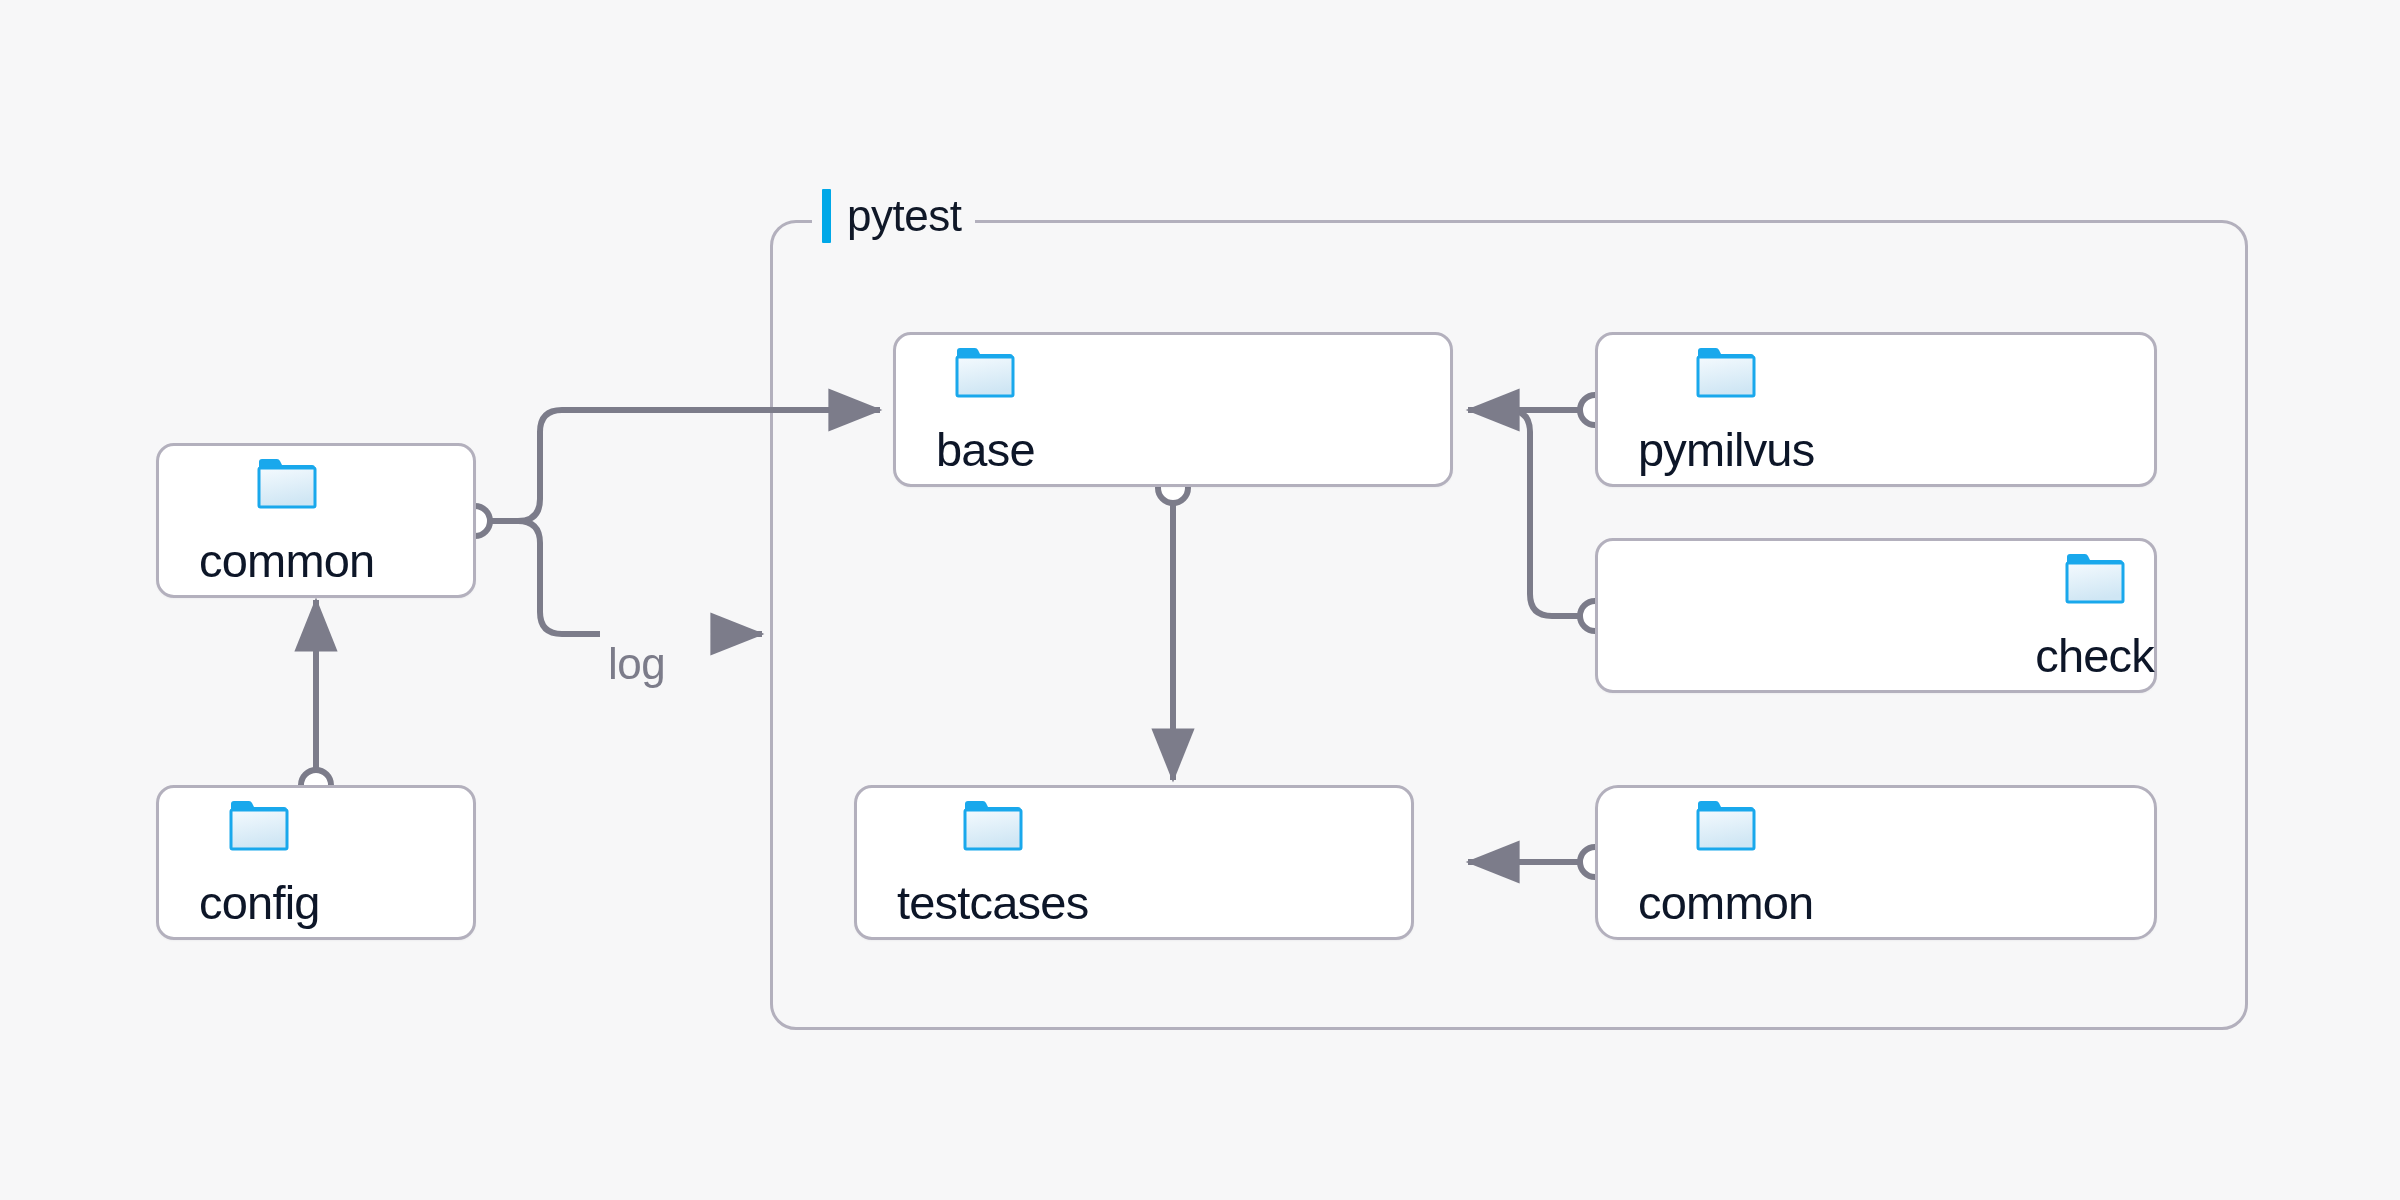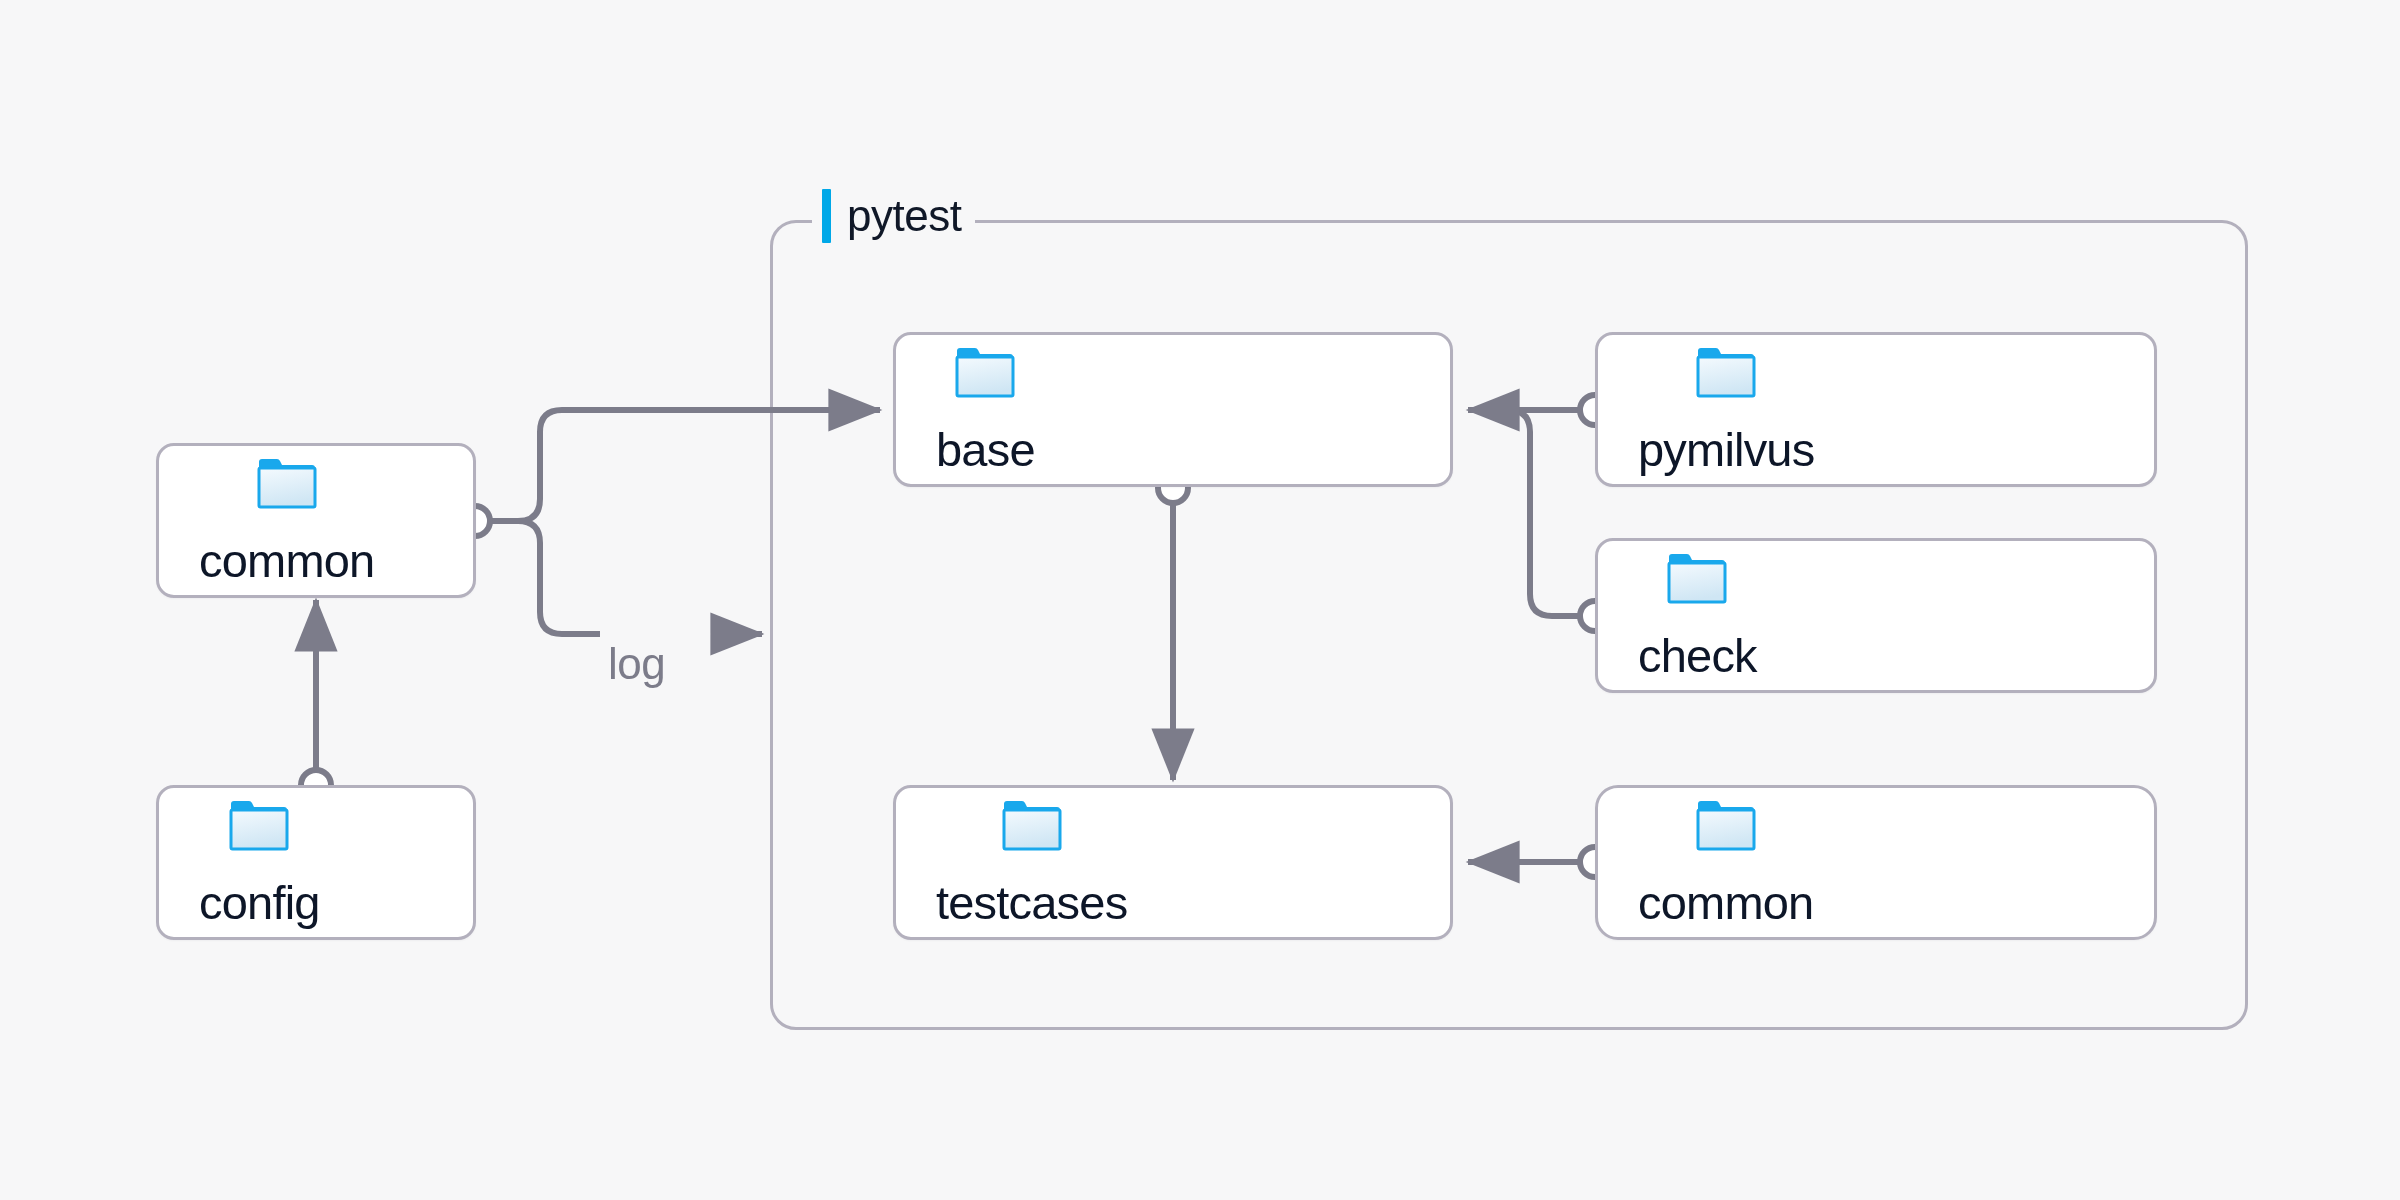--- a/index.html
+++ b/index.html
@@ -185,41 +185,41 @@
   <div class="node" style="left:893px; top:332px; width:560px; height:155px;">
     <div class="node-inner">
       <svg class="folder-icon" viewBox="0 0 62 54">
         <path d="M3,10 L3,5 Q3,2 6,2 L21,2 Q23,2 24,4 L26,8 L56,8 Q59,8 59,11 L59,12 L3,12 Z" fill="#19a8ec"></path>
         <rect x="3" y="11" width="56" height="39" rx="1.5" fill="url(#folderGrad)" stroke="#19a8ec" stroke-width="3"></rect>
       </svg>
       <span class="node-label">base</span>
     </div>
   </div>
 
-  <div class="node" style="left:893px; top:785px; width:560px; height:155px;">
+  <div class="node" style="left:854px; top:785px; width:560px; height:155px;">
     <div class="node-inner">
       <svg class="folder-icon" viewBox="0 0 62 54">
         <path d="M3,10 L3,5 Q3,2 6,2 L21,2 Q23,2 24,4 L26,8 L56,8 Q59,8 59,11 L59,12 L3,12 Z" fill="#19a8ec"></path>
         <rect x="3" y="11" width="56" height="39" rx="1.5" fill="url(#folderGrad)" stroke="#19a8ec" stroke-width="3"></rect>
       </svg>
       <span class="node-label">testcases</span>
     </div>
   </div>
 
   <div class="node" style="left:1595px; top:332px; width:562px; height:155px;">
     <div class="node-inner">
       <svg class="folder-icon" viewBox="0 0 62 54">
         <path d="M3,10 L3,5 Q3,2 6,2 L21,2 Q23,2 24,4 L26,8 L56,8 Q59,8 59,11 L59,12 L3,12 Z" fill="#19a8ec"></path>
         <rect x="3" y="11" width="56" height="39" rx="1.5" fill="url(#folderGrad)" stroke="#19a8ec" stroke-width="3"></rect>
       </svg>
       <span class="node-label">pymilvus</span>
     </div>
   </div>
 
-  <div class="node" style="left:1595px; top:538px; width:562px; height:155px;">
+  <div class="node" style="left:1595px; top:538px; width:562px; height:155px;justify-content:flex-end;">
     <div class="node-inner">
       <svg class="folder-icon" viewBox="0 0 62 54">
         <path d="M3,10 L3,5 Q3,2 6,2 L21,2 Q23,2 24,4 L26,8 L56,8 Q59,8 59,11 L59,12 L3,12 Z" fill="#19a8ec"></path>
         <rect x="3" y="11" width="56" height="39" rx="1.5" fill="url(#folderGrad)" stroke="#19a8ec" stroke-width="3"></rect>
       </svg>
       <span class="node-label">check</span>
     </div>
   </div>
 
   <div class="node" style="left:1595px; top:785px; width:562px; height:155px;border-radius:23px;">

